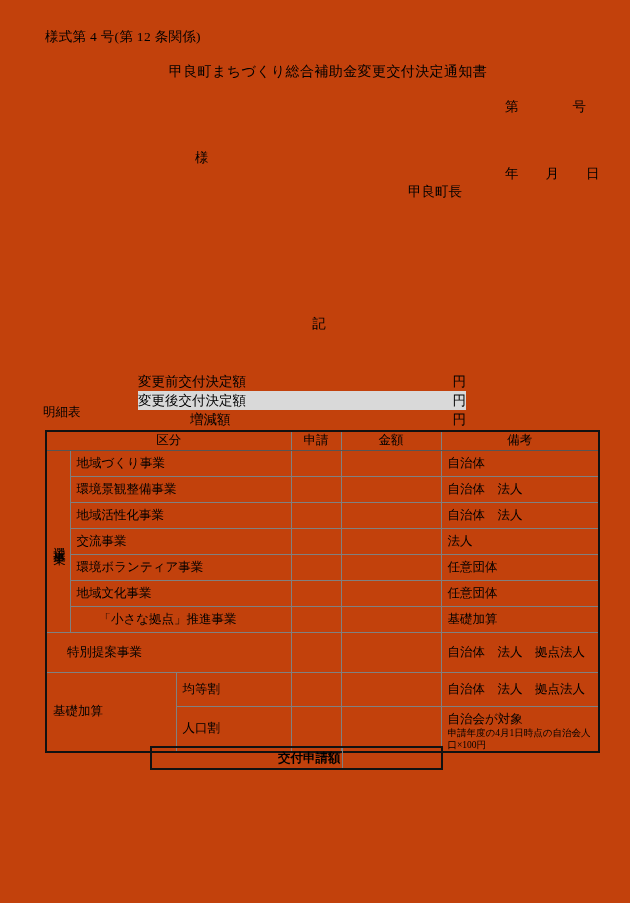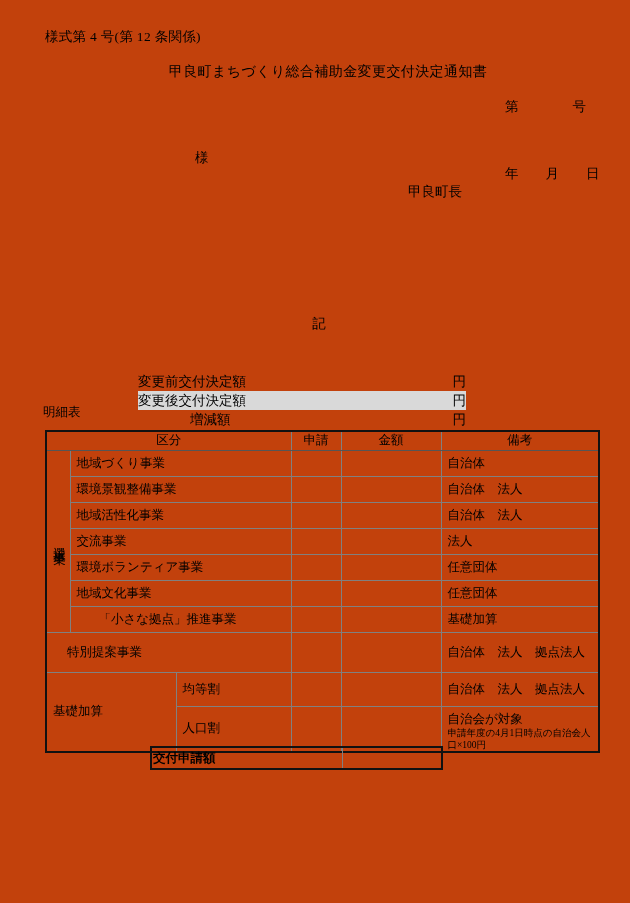--- a/index.html
+++ b/index.html
@@ -206,21 +206,21 @@
     width: 291px;
     font-size: 12.5px;
     border: 2px solid #111111;
   }
   table.total td {
     border: 1px solid #808080;
     height: 22px;
     box-sizing: border-box;
   }
   td.total-label {
-    text-align: left;
+    text-align: right;
     font-weight: bold;
   }
 </style>
 </head>
 <body>
 
 <div class="page">
 
   <div class="form-no">様式第 4 号(第 12 条関係)</div>
 

